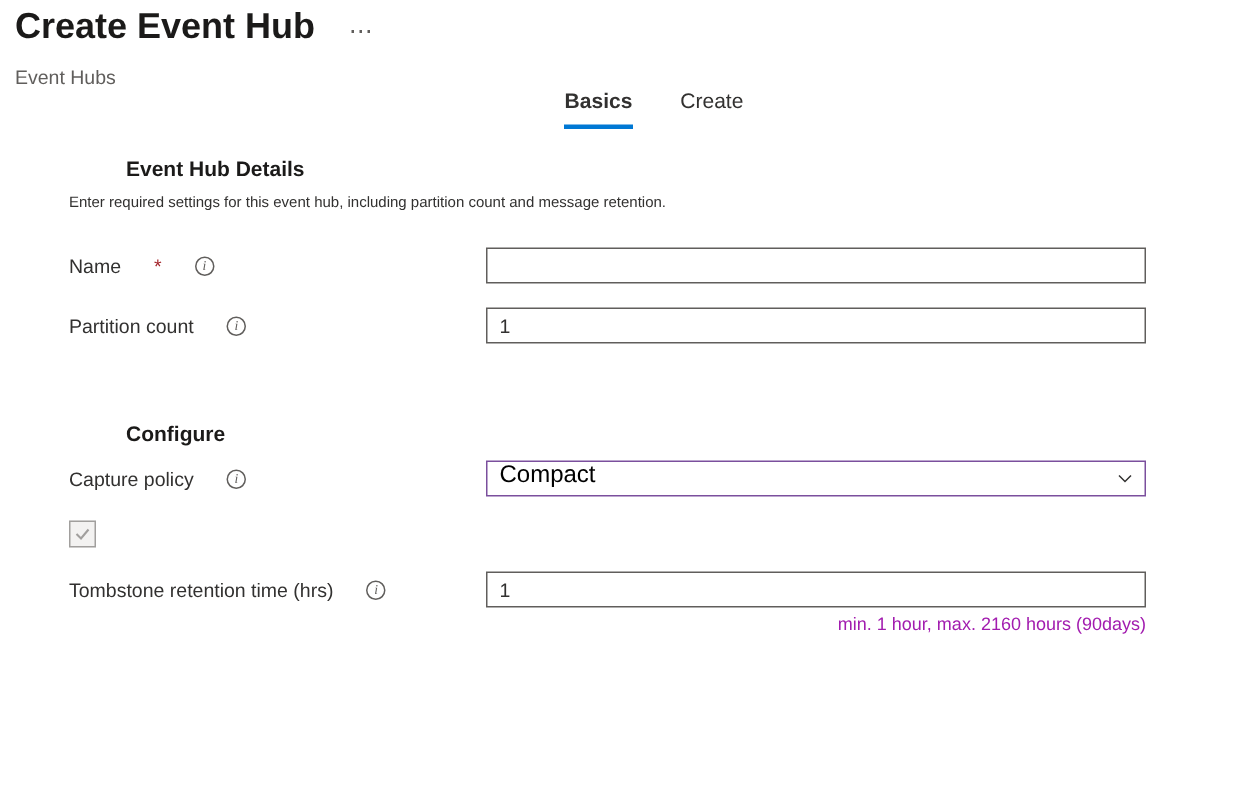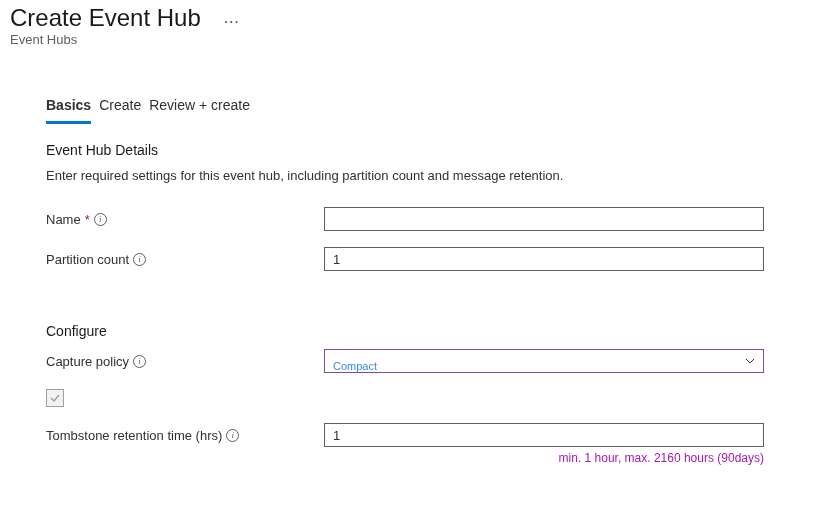--- a/index.html
+++ b/index.html
@@ -5,85 +5,86 @@
     * { box-sizing: border-box; margin: 0; padding: 0; }
     body {
       font-family: "Segoe UI", -apple-system, sans-serif;
       color: #323130;
       background: #ffffff;
       padding: 4px 0 0 10px;
       width: 826px;
     }
     .page-title {
       font-size: 24px;
-      font-weight: 400;
+      font-weight: 700;
       color: #1b1a19;
       display: inline-block;
     }
     .more-icon {
       display: inline-block;
       vertical-align: middle;
       margin-left: 18px;
       color: #605e5c;
       font-size: 16px;
       cursor: pointer;
     }
     .subtitle {
       font-size: 13px;
       color: #605e5c;
-      margin-top: 0px;
+      margin-top: 12px;
     }
     .tabs {
-      margin-top: 50px;
-      display: flex;
-      gap: 8px;
+      display: flex;
+      gap: 32px;
       padding-left: 36px;
+      justify-content: center;
     }
     .tab {
       font-size: 14px;
       color: #323130;
       padding-bottom: 8px;
       cursor: pointer;
     }
     .tab.active {
       font-weight: 600;
       border-bottom: 3px solid #0078d4;
     }
     .content {
       padding-left: 36px;
       padding-top: 18px;
       padding-right: 30px;
     }
     .section-heading {
       font-size: 14px;
-      font-weight: 400;
+      font-weight: 700;
       color: #1b1a19;
       margin-bottom: 10px;
+      margin-left: 38px;
     }
     .section-desc {
-      font-size: 13px;
+      font-size: 10px;
       color: #323130;
       margin-bottom: 24px;
     }
     .section-desc a {
       color: #0067b8;
       text-decoration: none;
     }
     .field-row {
       display: flex;
       align-items: center;
       margin-bottom: 16px;
     }
     .field-label {
       width: 278px;
       font-size: 13px;
       color: #323130;
       display: flex;
       align-items: center;
-      gap: 4px;
+      gap: 22px;
     }
     .required {
       color: #a4262c;
     }
     .info-icon {
       display: inline-flex;
       align-items: center;
       justify-content: center;
       width: 13px;
       height: 13px;
@@ -112,27 +113,27 @@
     }
     .select-wrap {
       position: relative;
       width: 100%;
     }
     .select-input {
       width: 100%;
       height: 24px;
       border: 1px solid #7b4f9d;
       padding: 0 26px 0 8px;
-      font-size: 11px;
+      font-size: 16px;
       font-family: inherit;
-      color: #3b82f6;
+      color: #000000;
       background: #ffffff;
       cursor: pointer;
       display: flex;
-      align-items: flex-end;
+      align-items: flex-start;
     }
     .chevron {
       position: absolute;
       right: 8px;
       top: 50%;
       transform: translateY(-50%);
       pointer-events: none;
     }
     .checkbox {
       width: 18px;
@@ -167,21 +168,20 @@
 
 <div>
   <span class="page-title">Create Event Hub</span>
   <span class="more-icon">⋯</span>
 </div>
 <div class="subtitle">Event Hubs</div>
 
 <div class="tabs">
   <div class="tab active">Basics</div>
   <div class="tab">Create</div>
-  <div class="tab">Review + create</div>
 </div>
 
 <div class="content">
 
   <div class="section-heading">Event Hub Details</div>
   <div class="section-desc">Enter required settings for this event hub, including partition count and message retention.</div>
 
   <div class="field-row">
     <div class="field-label">
       <span>Name</span>

